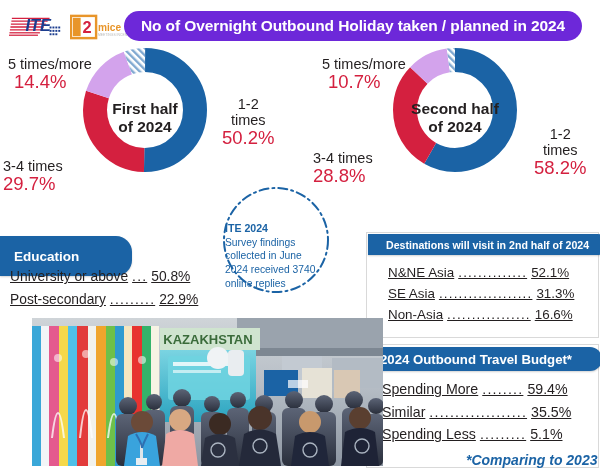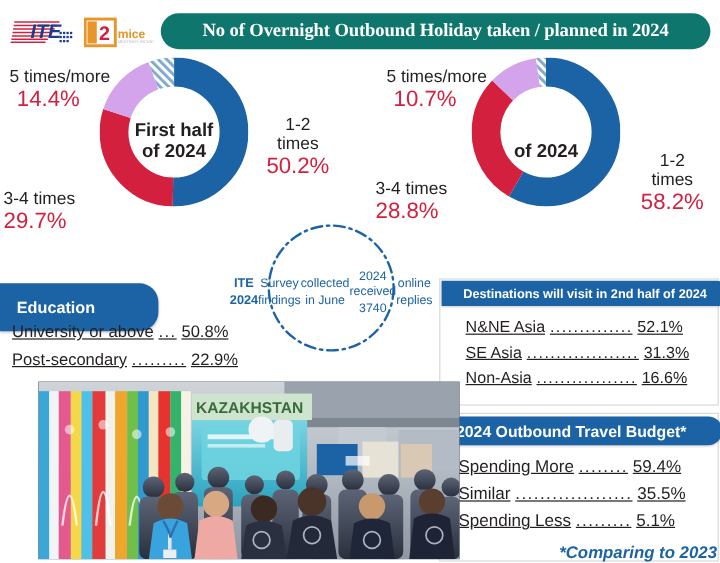--- a/index.html
+++ b/index.html
@@ -10,23 +10,23 @@
     color:#231f20;
   }
   #canvas{position:absolute;left:0;top:0;width:600px;height:469px;background:#ffffff;}
 
   
   .logos{position:absolute;left:8px;top:10px;width:118px;height:34px;}
   .logo-ite{position:absolute;left:0;top:2px;width:58px;height:30px;}
   .logo-i2{position:absolute;left:62px;top:2px;width:58px;height:30px;}
 
   .header-pill{
-    position:absolute;left:134px;top:11px;width:458px;height:30px;
-    background:#0f766e;border-radius:16px;
-    display:flex;align-items:center;justify-content:center;font-family:Liberation Serif, serif;
+    position:absolute;left:124px;top:11px;width:458px;height:30px;
+    background:#6d28d9;border-radius:16px;
+    display:flex;align-items:center;justify-content:center;
   }
   .header-pill span{
     color:#ffffff;font-size:15.5px;font-weight:bold;letter-spacing:-0.1px;
     white-space:nowrap;
   }
 
   
   .donut-wrap{position:absolute;}
   .donut-center{
     position:absolute;text-align:center;font-weight:bold;color:#231f20;
@@ -36,22 +36,22 @@
   .lbl .cat{display:block;color:#231f20;font-size:14.5px;}
   .lbl .pct{display:block;color:#d4203f;font-size:18.5px;}
   .lbl.r{text-align:center;}
   .lbl.l{text-align:left;}
 
   
   .survey{
     position:absolute;left:221px;top:185px;width:110px;height:110px;
   }
   .survey .txt{
-    position:absolute;left:0;top:4px;width:110px;height:110px;
-    display:flex;flex-direction:row;align-items:center;justify-content:center;
+    position:absolute;left:0;top:16px;width:110px;height:110px;
+    display:flex;flex-direction:column;align-items:flex-start;justify-content:center;
     color:#1b63a5;font-size:10.3px;line-height:1.32;text-align:center;
     box-sizing:border-box;padding:0 4px;
   }
   .survey .txt b{font-size:10.6px;}
 
   
   .pill{
     position:absolute;background:#1b63a5;border-radius:0 16px 16px 0;
     display:flex;align-items:center;
     box-shadow:0 1px 2px rgba(0,0,0,.18);
@@ -169,21 +169,21 @@
         <rect width="5" height="5" fill="#ffffff"></rect>
         <rect width="2.4" height="5" fill="#7fa8d0"></rect>
       </pattern>
     </defs>
     <circle cx="62" cy="62" r="50" fill="none" stroke="#1b63a5" stroke-width="24" stroke-dasharray="182.8 131.4" stroke-dashoffset="0" transform="rotate(-90 62 62)"></circle>
     <circle cx="62" cy="62" r="50" fill="none" stroke="#d4203f" stroke-width="24" stroke-dasharray="90.5 223.7" stroke-dashoffset="-182.8" transform="rotate(-90 62 62)"></circle>
     <circle cx="62" cy="62" r="50" fill="none" stroke="#d3a3ec" stroke-width="24" stroke-dasharray="33.6 280.6" stroke-dashoffset="-273.3" transform="rotate(-90 62 62)"></circle>
     <circle cx="62" cy="62" r="50" fill="none" stroke="url(#hatchB)" stroke-width="24" stroke-dasharray="7.2 307.0" stroke-dashoffset="-306.9" transform="rotate(-90 62 62)"></circle>
   </svg>
   <div class="donut-center" style="left:390px;top:100px;width:130px;">
-    <br>
+    <span>Second half</span><br>
     <span>of 2024</span>
   </div>
 
   <div class="lbl l" style="left:322px;top:56px;">
     <span class="cat">5 times/more</span>
     <span class="pct" style="margin-left:6px;">10.7%</span>
   </div>
 
   <div class="lbl l" style="left:313px;top:150px;">
     <span class="cat">3-4 times</span>

